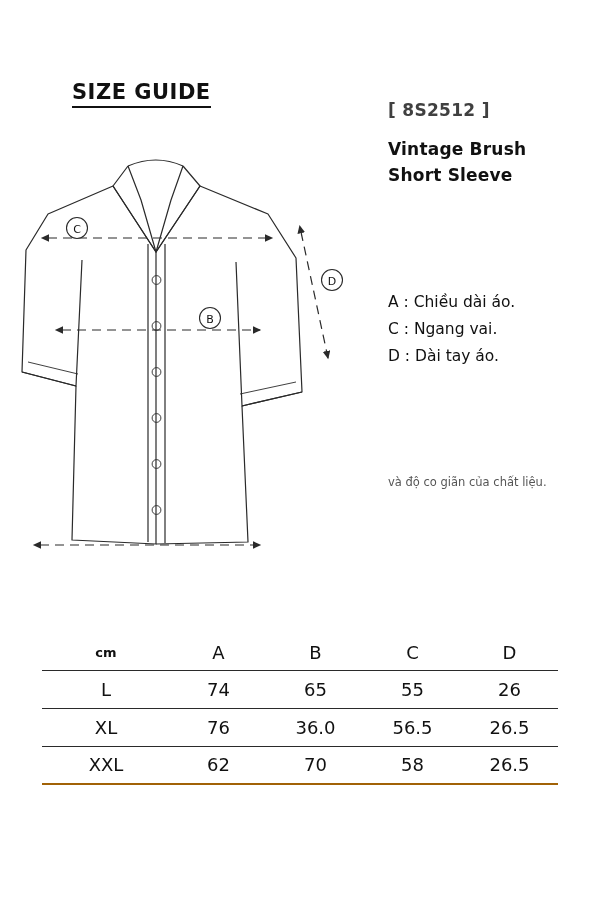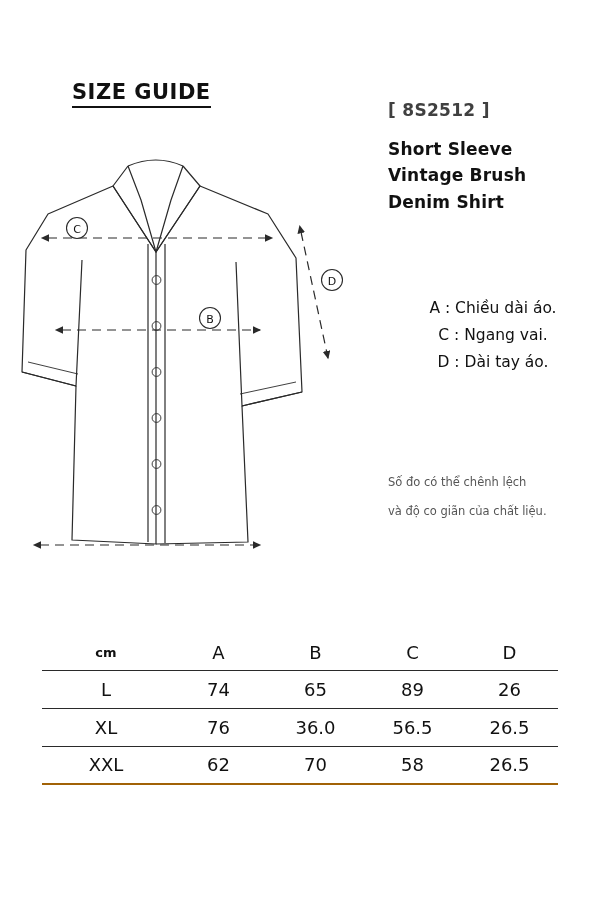--- a/index.html
+++ b/index.html
@@ -51,23 +51,22 @@
   .product-name-line {
     font-size: 17px;
     font-weight: bold;
     color: #111;
     line-height: 1.55;
     letter-spacing: 0.2px;
   }
 
   #legend {
     position: absolute;
-    left: 388px; top: 295px;
+    left: 388px; top: 289px;
     width: 210px;
-    text-align: center;
   }
   .legend-line {
     font-size: 15.5px;
     color: #111;
     line-height: 1.73;
   }
 
   #note {
     position: absolute;
     left: 388px; top: 468px;
@@ -181,52 +180,50 @@
     <text x="200" y="182.5" text-anchor="middle" font-family="DejaVu Sans, sans-serif" font-size="11" fill="#111">B</text>
   </g>
   <g>
     <circle cx="322" cy="140" r="10.5" fill="#ffffff" stroke="#2a2a2a" stroke-width="1.1"></circle>
     <text x="322" y="144.5" text-anchor="middle" font-family="DejaVu Sans, sans-serif" font-size="11" fill="#111">D</text>
   </g>
 </svg>
 
 <div id="product-info">
   <div id="product-code">[ 8S2512 ]</div>
+  <div class="product-name-line">Vintage Brush</div>
   <div class="product-name-line">Short Sleeve</div>
-  <div class="product-name-line">Vintage Brush</div>
-  <div class="product-name-line">Denim Shirt</div>
 </div>
 
 <div id="legend">
   <div class="legend-line">A : Chiều dài áo.</div>
   <div class="legend-line">C : Ngang vai.</div>
   <div class="legend-line">D : Dài tay áo.</div>
 </div>
 
 <div id="note">
-  <div class="note-line">Số đo có thể chênh lệch</div>
   <div class="note-line">và độ co giãn của chất liệu.</div>
 </div>
 
 <table id="size-table">
   <thead>
     <tr>
       <th class="col-label head-cm">cm</th>
       <th class="col-val measure-head">A</th>
       <th class="col-val measure-head">B</th>
       <th class="col-val measure-head">C</th>
       <th class="col-val measure-head">D</th>
     </tr>
   </thead>
   <tbody>
     <tr>
       <td>L</td>
       <td>74</td>
       <td>65</td>
-      <td>89</td>
+      <td>55</td>
       <td>26</td>
     </tr>
     <tr>
       <td>XL</td>
       <td>76</td>
       <td>36.0</td>
       <td>56.5</td>
       <td>26.5</td>
     </tr>
     <tr>

